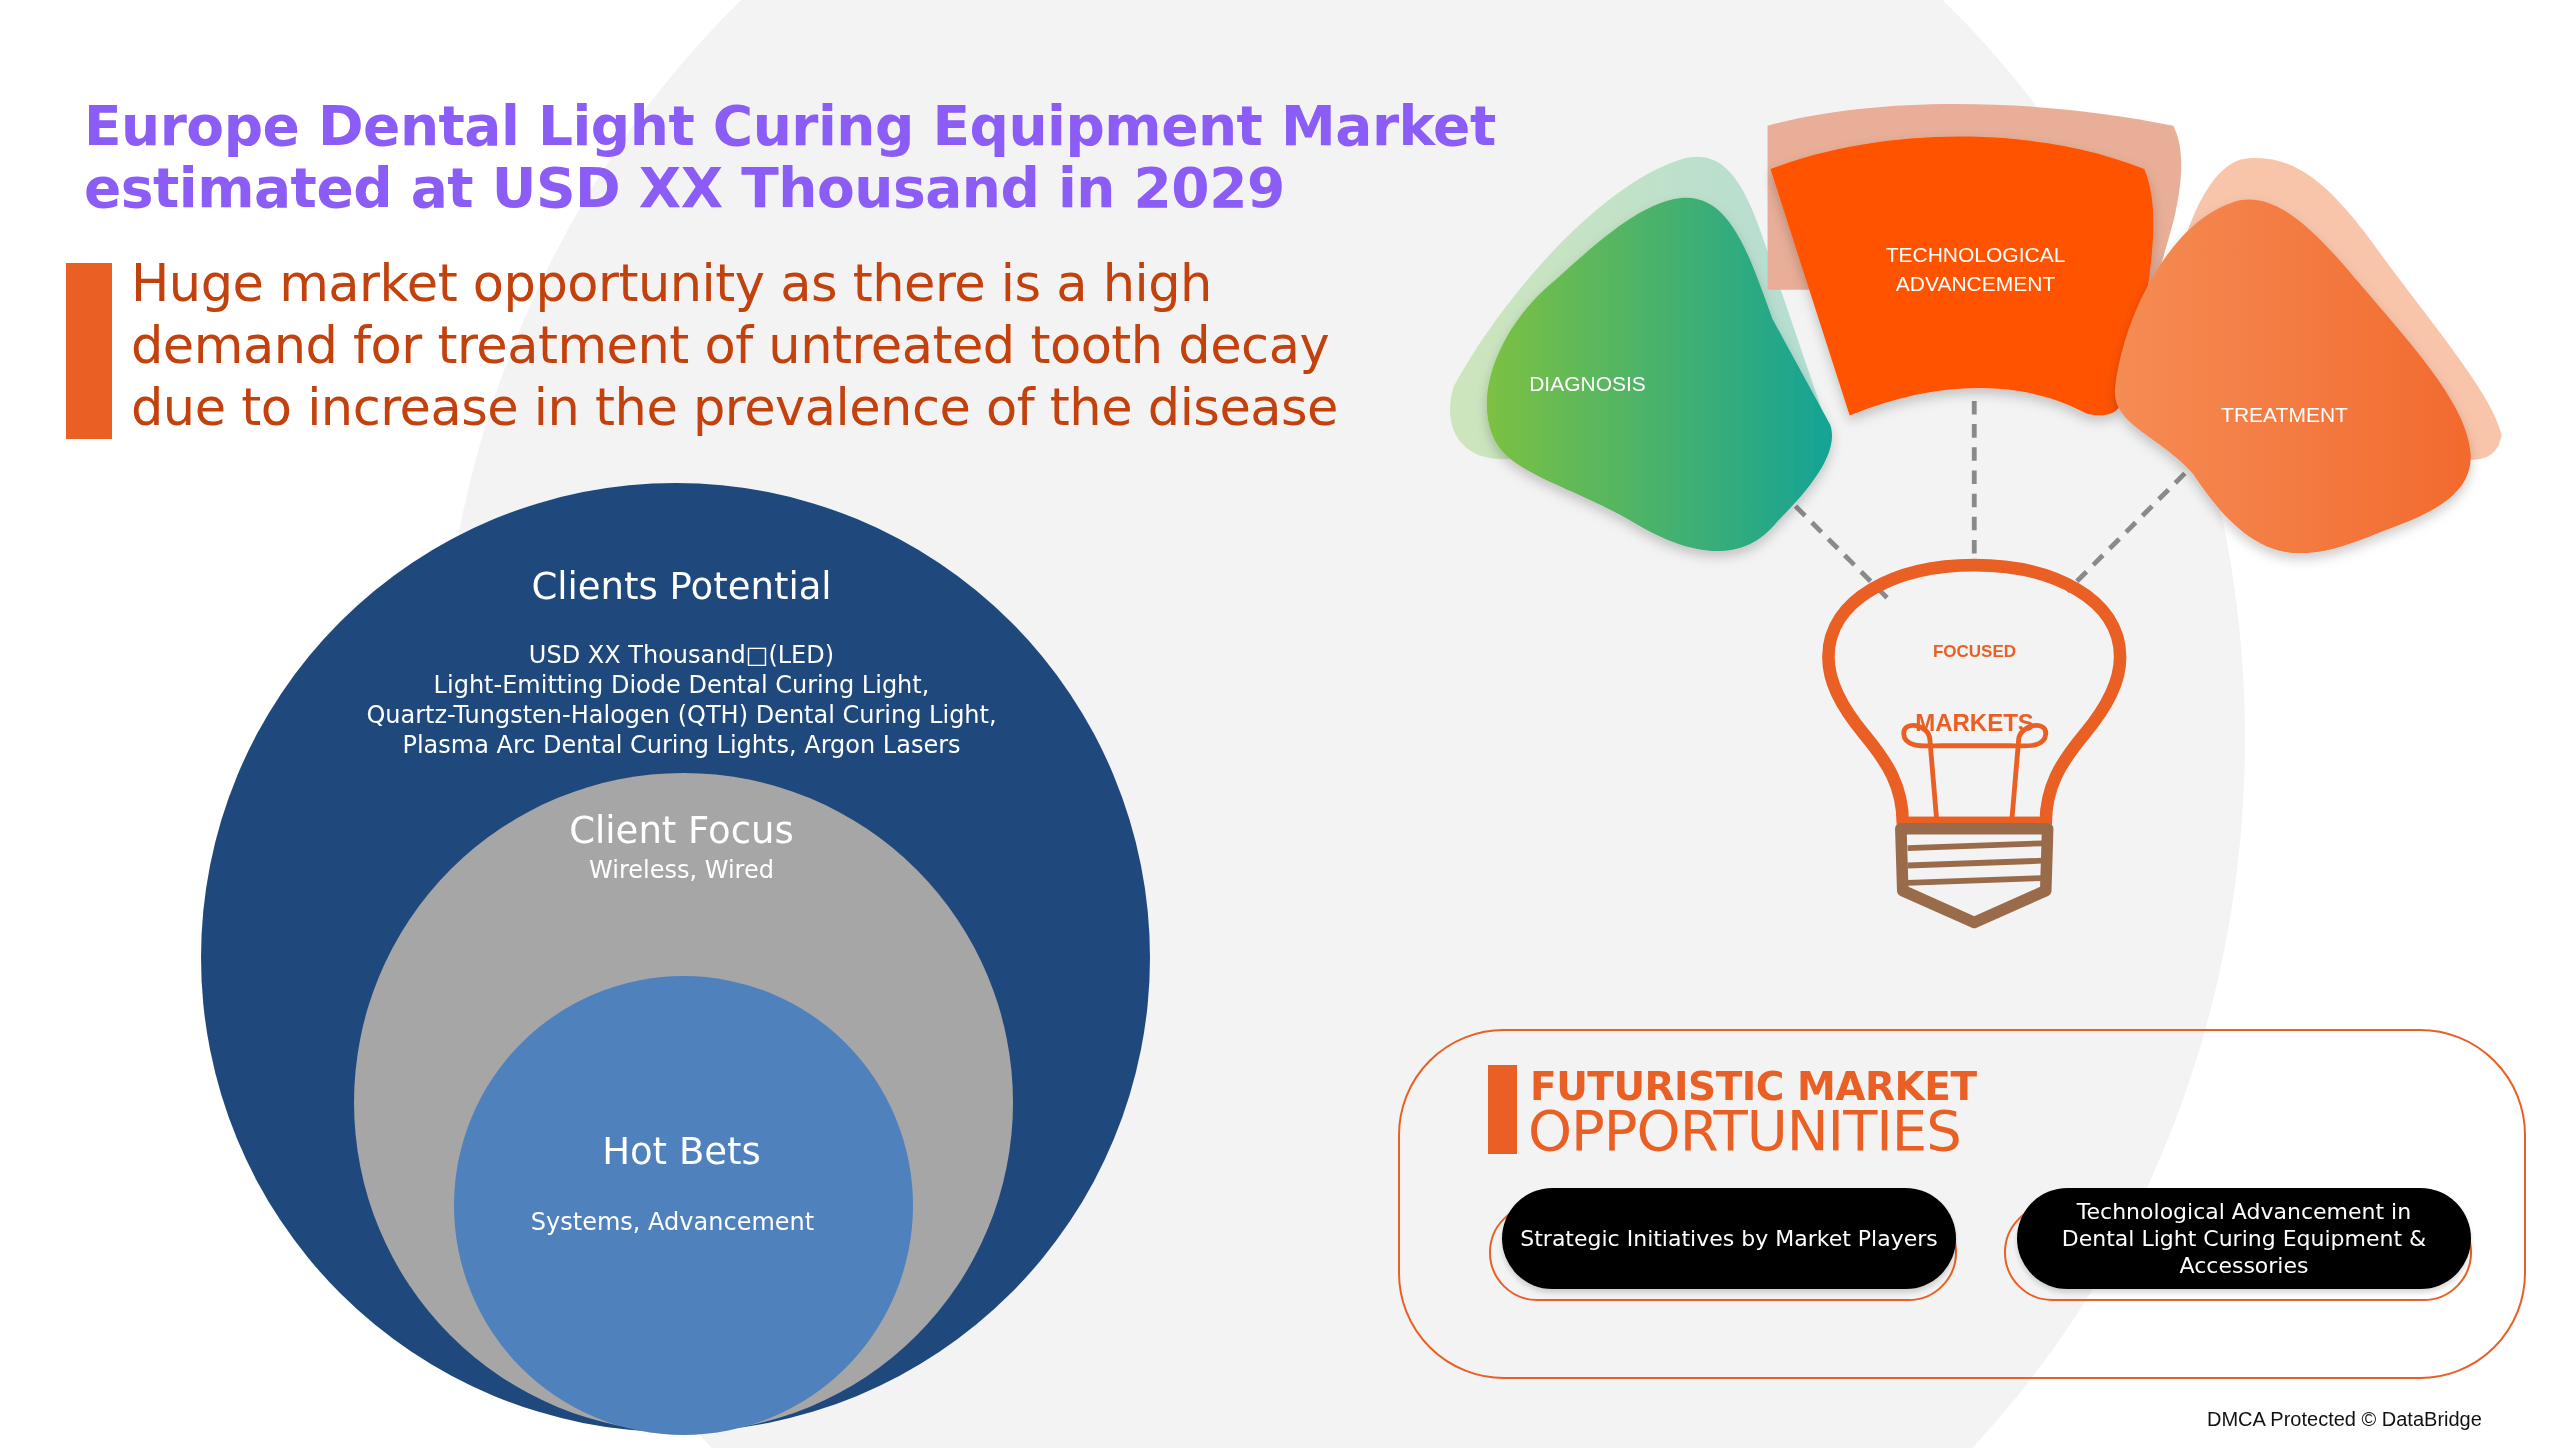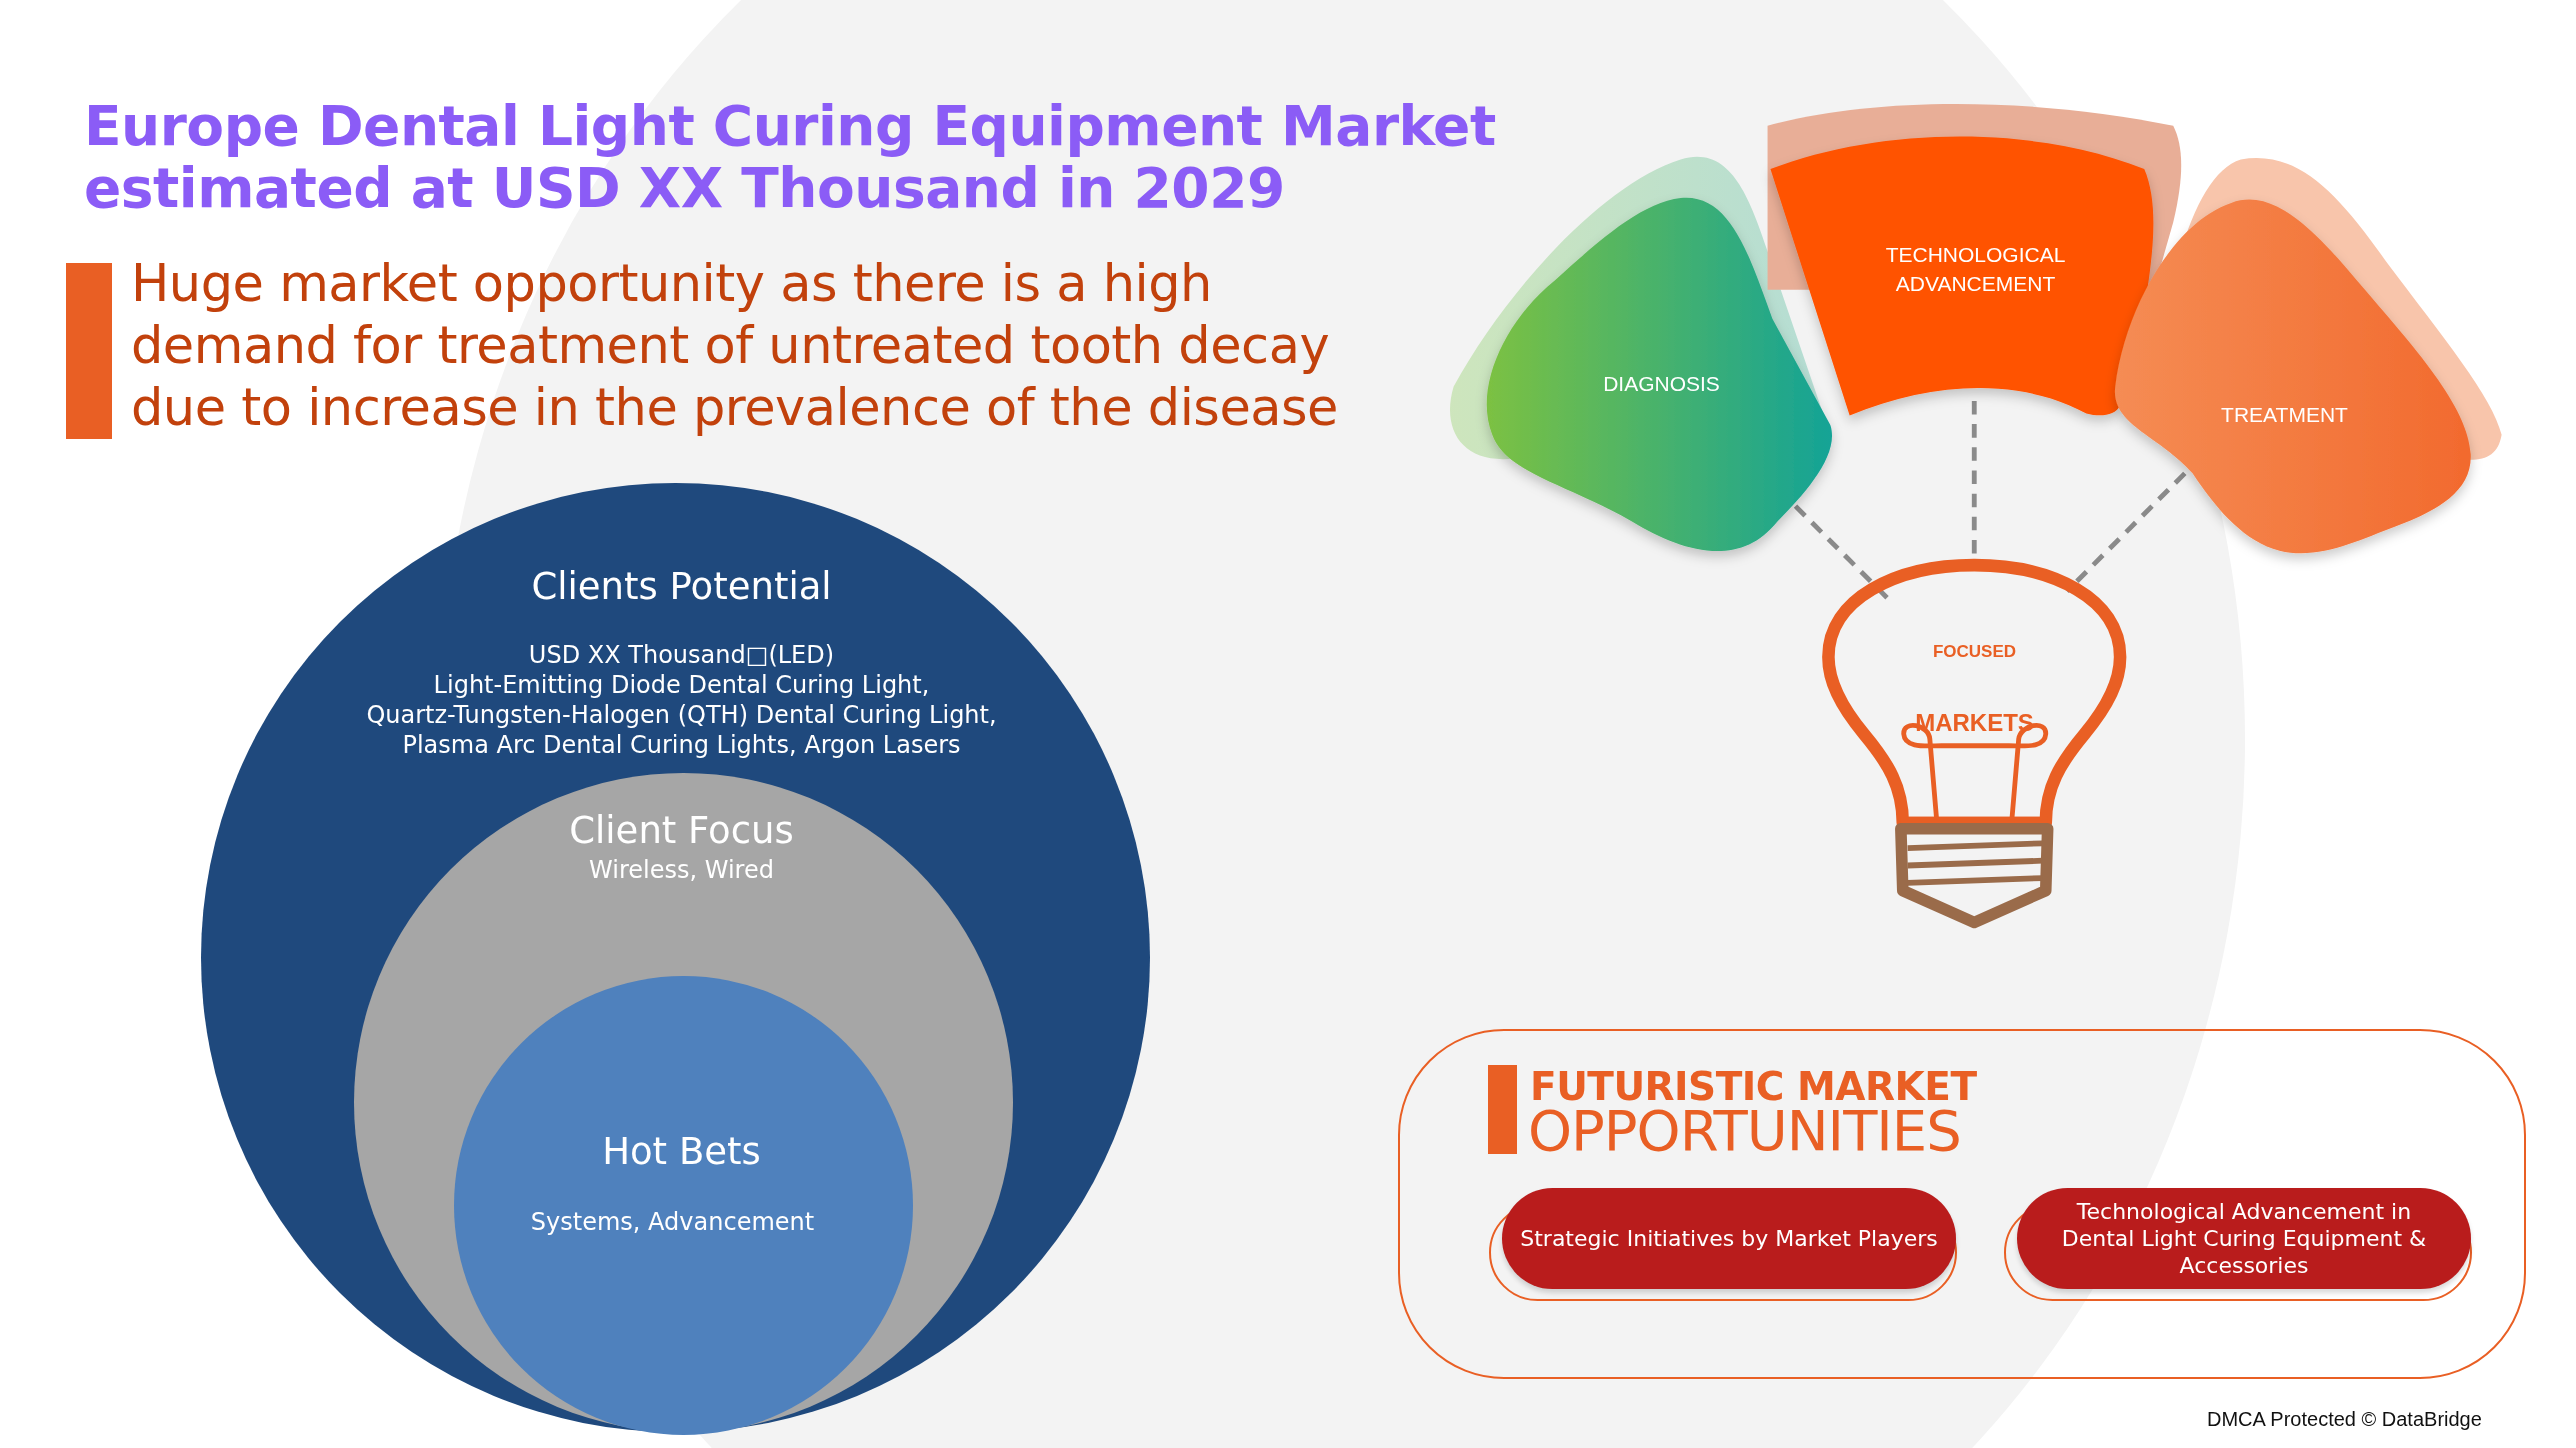--- a/index.html
+++ b/index.html
@@ -15,21 +15,21 @@
   .ctext { position:absolute; color:#fff; text-align:center; width:869px; left:247px; }
   .ct-title { font-size:37px; }
   .ct-desc { font-size:24px; line-height:30px; }
   svg { position:absolute; overflow:visible; }
   .petal-label { position:absolute; color:#fff; font-size:21px; text-align:center; font-family:"Liberation Sans", sans-serif; line-height:29px; }
   .opp-box { position:absolute; left:1398px; top:1029px; width:1128px; height:350px; border:2.4px solid #e95f24; border-radius:106px; box-sizing:border-box; }
   .opp-bar { position:absolute; left:1488px; top:1065px; width:29px; height:89px; background:#e95f24; }
   .opp-title1 { position:absolute; left:1530px; top:1066px; font-size:39px; color:#e95f24; font-weight:600; letter-spacing:-0.5px; line-height:42px; }
   .opp-title2 { position:absolute; left:1528px; top:1101px; font-size:56px; color:#e95f24; font-weight:400; letter-spacing:-1px; line-height:60px; }
   .pill-outline { position:absolute; border:2.4px solid #e95f24; border-radius:58px; box-sizing:border-box; }
-  .pill { position:absolute; background:#b91c1c; color:#fff; border-radius:53px; display:flex; align-items:center; justify-content:center; text-align:center; font-size:22px; line-height:27px; box-shadow:0 3.9px 5.8px rgba(0,0,0,0.15); }
+  .pill { position:absolute; background:#000000; color:#fff; border-radius:53px; display:flex; align-items:center; justify-content:center; text-align:center; font-size:22px; line-height:27px; box-shadow:0 3.9px 5.8px rgba(0,0,0,0.15); }
   .footer { position:absolute; left:2207px; top:1408px; font-size:20px; color:#111; font-family:"Liberation Sans", sans-serif; }
 </style>
 </head>
 <body>
 
 <div class="bg-shape"></div>
 
 <div class="title">
   <div>Europe Dental Light Curing Equipment Market</div>
   <div>estimated at USD  XX Thousand in 2029</div>
@@ -102,21 +102,21 @@
 
     <path d="M2005 848 L1998 765 C1997 750 1970 745 1971 760 C1972 775 1995 772 2010 772 L2080 772 C2095 772 2117 775 2118 760 C2119 745 2092 750 2090 765 L2083 848" fill="none" stroke="#e95f24" stroke-width="5"></path>
 
     <path d="M1968 858 L2120 858 L2118 922 L2044 955 L1970 922 Z" fill="none" stroke="#9a6b4a" stroke-width="12" stroke-linejoin="round"></path>
     <line x1="1975" y1="878" x2="2115" y2="873" stroke="#9a6b4a" stroke-width="6"></line>
     <line x1="1975" y1="896" x2="2115" y2="891" stroke="#9a6b4a" stroke-width="6"></line>
     <line x1="1975" y1="914" x2="2115" y2="909" stroke="#9a6b4a" stroke-width="6"></line>
   </g>
 </svg>
 
-<div class="petal-label" style="left:1565px; top:369px; width:193px;">DIAGNOSIS</div>
+<div class="petal-label" style="left:1491px; top:369px; width:193px;">DIAGNOSIS</div>
 <div class="petal-label" style="left:1850px; top:240px; width:251px;">
   <div>TECHNOLOGICAL</div>
   <div>ADVANCEMENT</div>
 </div>
 <div class="petal-label" style="left:2188px; top:364px; width:193px;margin-top:36px;">TREATMENT</div>
 
 <div style="position:absolute; left:1878px; top:637px; width:193px; text-align:center; color:#e95f24; font-family:'Liberation Sans', sans-serif; font-weight:bold;">
   <div style="font-size:17px; line-height:29px;">FOCUSED</div>
   <div style="font-size:24px; line-height:35px;margin-top:39px;">MARKETS</div>
 </div>

